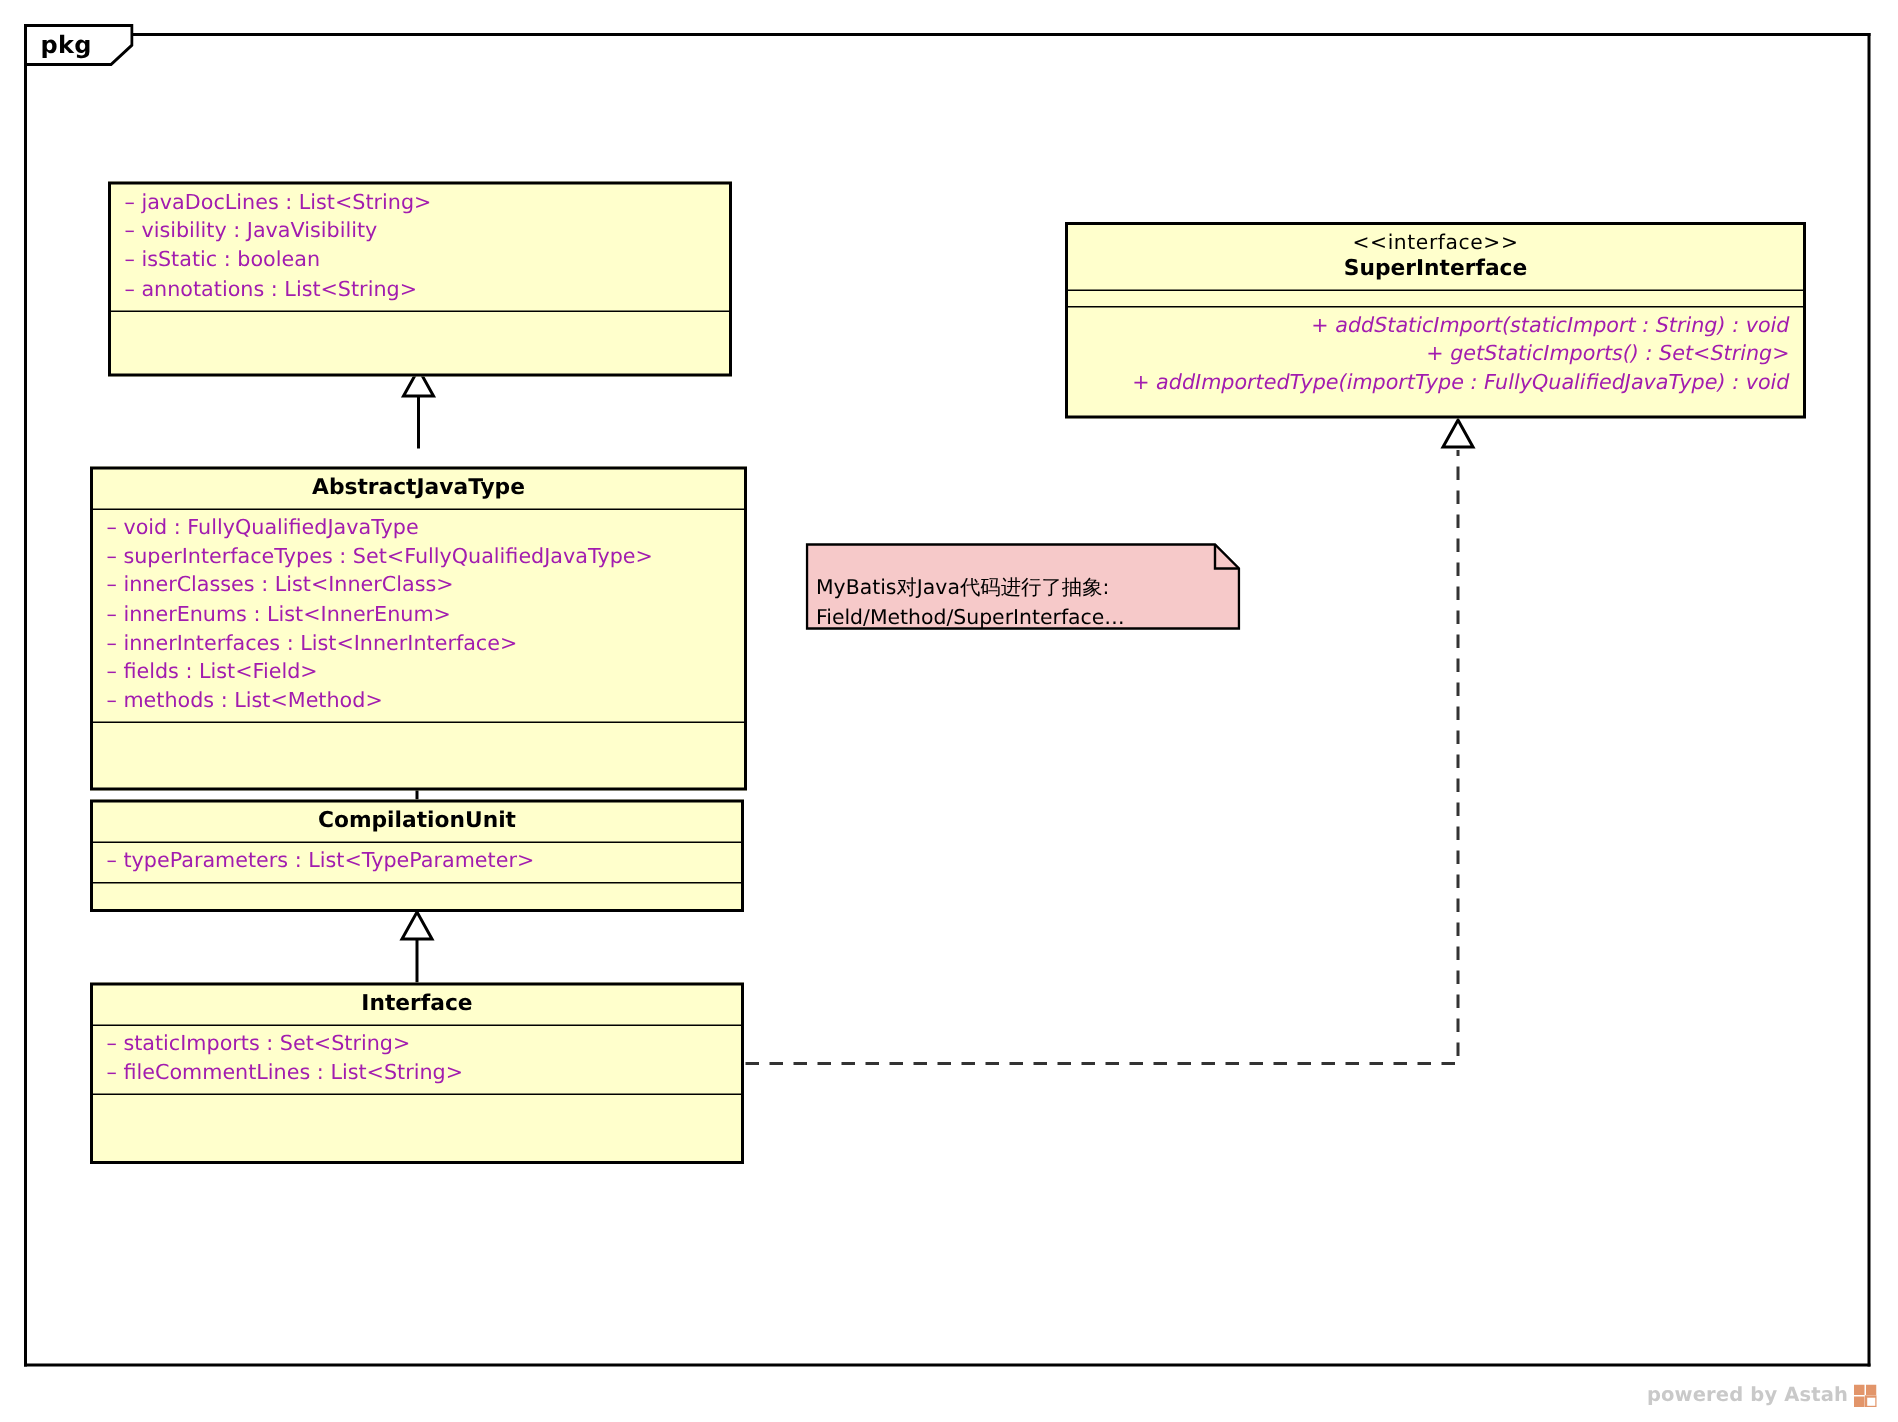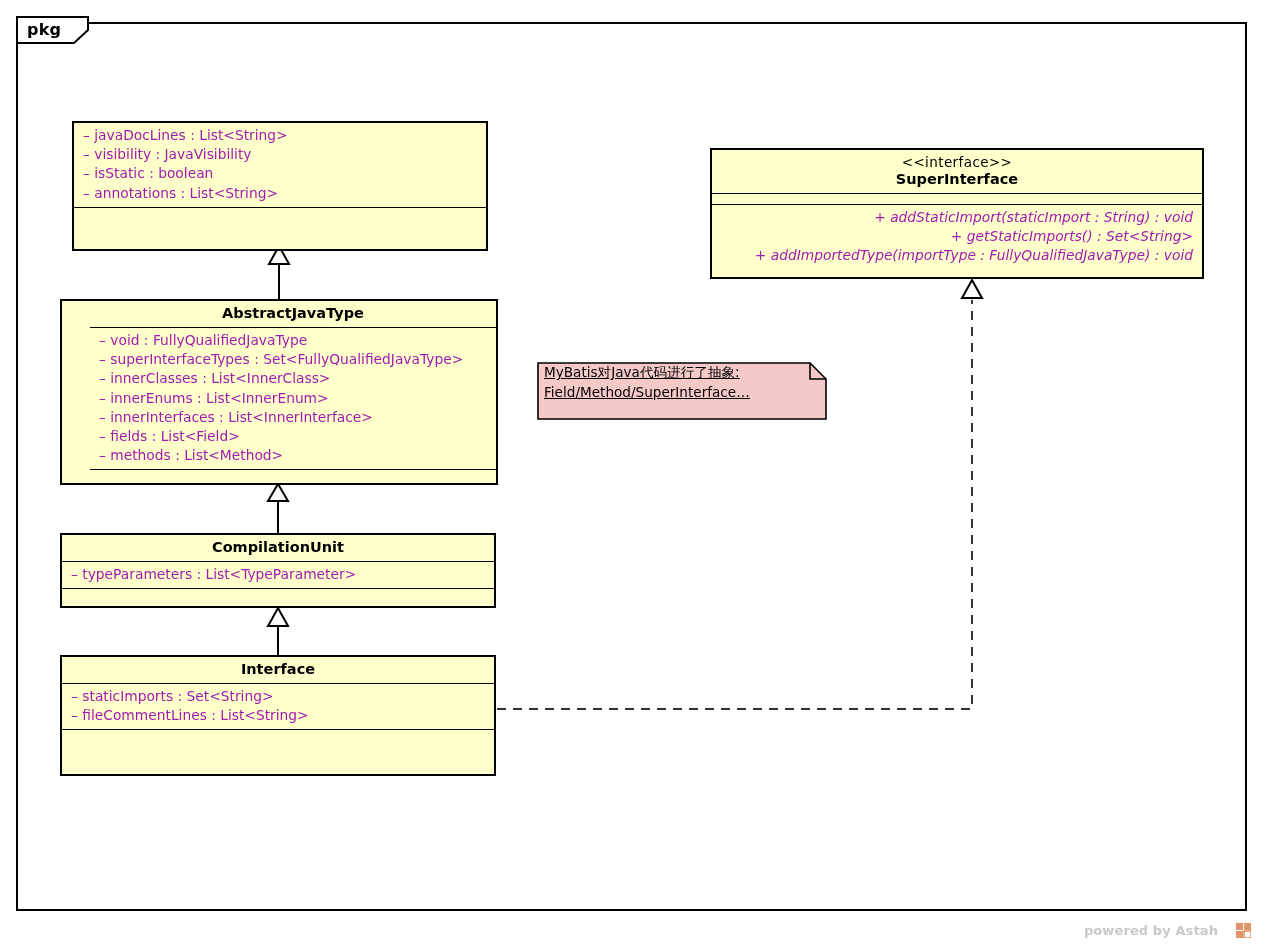--- a/index.html
+++ b/index.html
@@ -118,46 +118,45 @@
     width: 290px;
     height: 58px;
   }
   .uml-note .note-body {
     position: absolute;
     inset: 0;
   }
   .uml-note .note-text {
     position: absolute;
     left: 7px;
-    top: 0;
+    top: 20px;
     width: 276px;
     font-size: 13.6px;
     line-height: 20px;
     color: #000;
     white-space: pre-line;
-    text-decoration: underline;
   }
 
   
   #connectors {
     position: absolute;
     left: 0; top: 0;
     width: 1265px;
     height: 948px;
     pointer-events: none;
   }
 
   
   .watermark {
     position: absolute;
     right: 14px;
     bottom: 10px;
     display: flex;
     align-items: center;
-    gap: 18px;
+    gap: 4px;
   }
   .watermark .wm-text {
     font-size: 13px;
     font-weight: bold;
     color: #c9c9c9;
     letter-spacing: 0.1px;
   }
   .watermark .wm-logo {
     display: block;
   }
@@ -203,21 +202,21 @@
   <div class="uml-class" style="left:72px; top:121px; width:416px; height:130px;">
     <div class="compartment">
       <div class="member">– javaDocLines : List&lt;String&gt;</div>
       <div class="member">– visibility : JavaVisibility</div>
       <div class="member">– isStatic : boolean</div>
       <div class="member">– annotations : List&lt;String&gt;</div>
     </div>
     <div class="compartment empty-compartment"></div>
   </div>
 
-  <div class="uml-class" style="left:60px; top:299px; width:438px; height:186px;padding-left:28px;">
+  <div class="uml-class" style="left:60px; top:311px; width:438px; height:216px;">
     <div class="compartment name-compartment">AbstractJavaType</div>
     <div class="compartment">
       <div class="member">– void : FullyQualifiedJavaType</div>
       <div class="member">– superInterfaceTypes : Set&lt;FullyQualifiedJavaType&gt;</div>
       <div class="member">– innerClasses : List&lt;InnerClass&gt;</div>
       <div class="member">– innerEnums : List&lt;InnerEnum&gt;</div>
       <div class="member">– innerInterfaces : List&lt;InnerInterface&gt;</div>
       <div class="member">– fields : List&lt;Field&gt;</div>
       <div class="member">– methods : List&lt;Method&gt;</div>
     </div>

